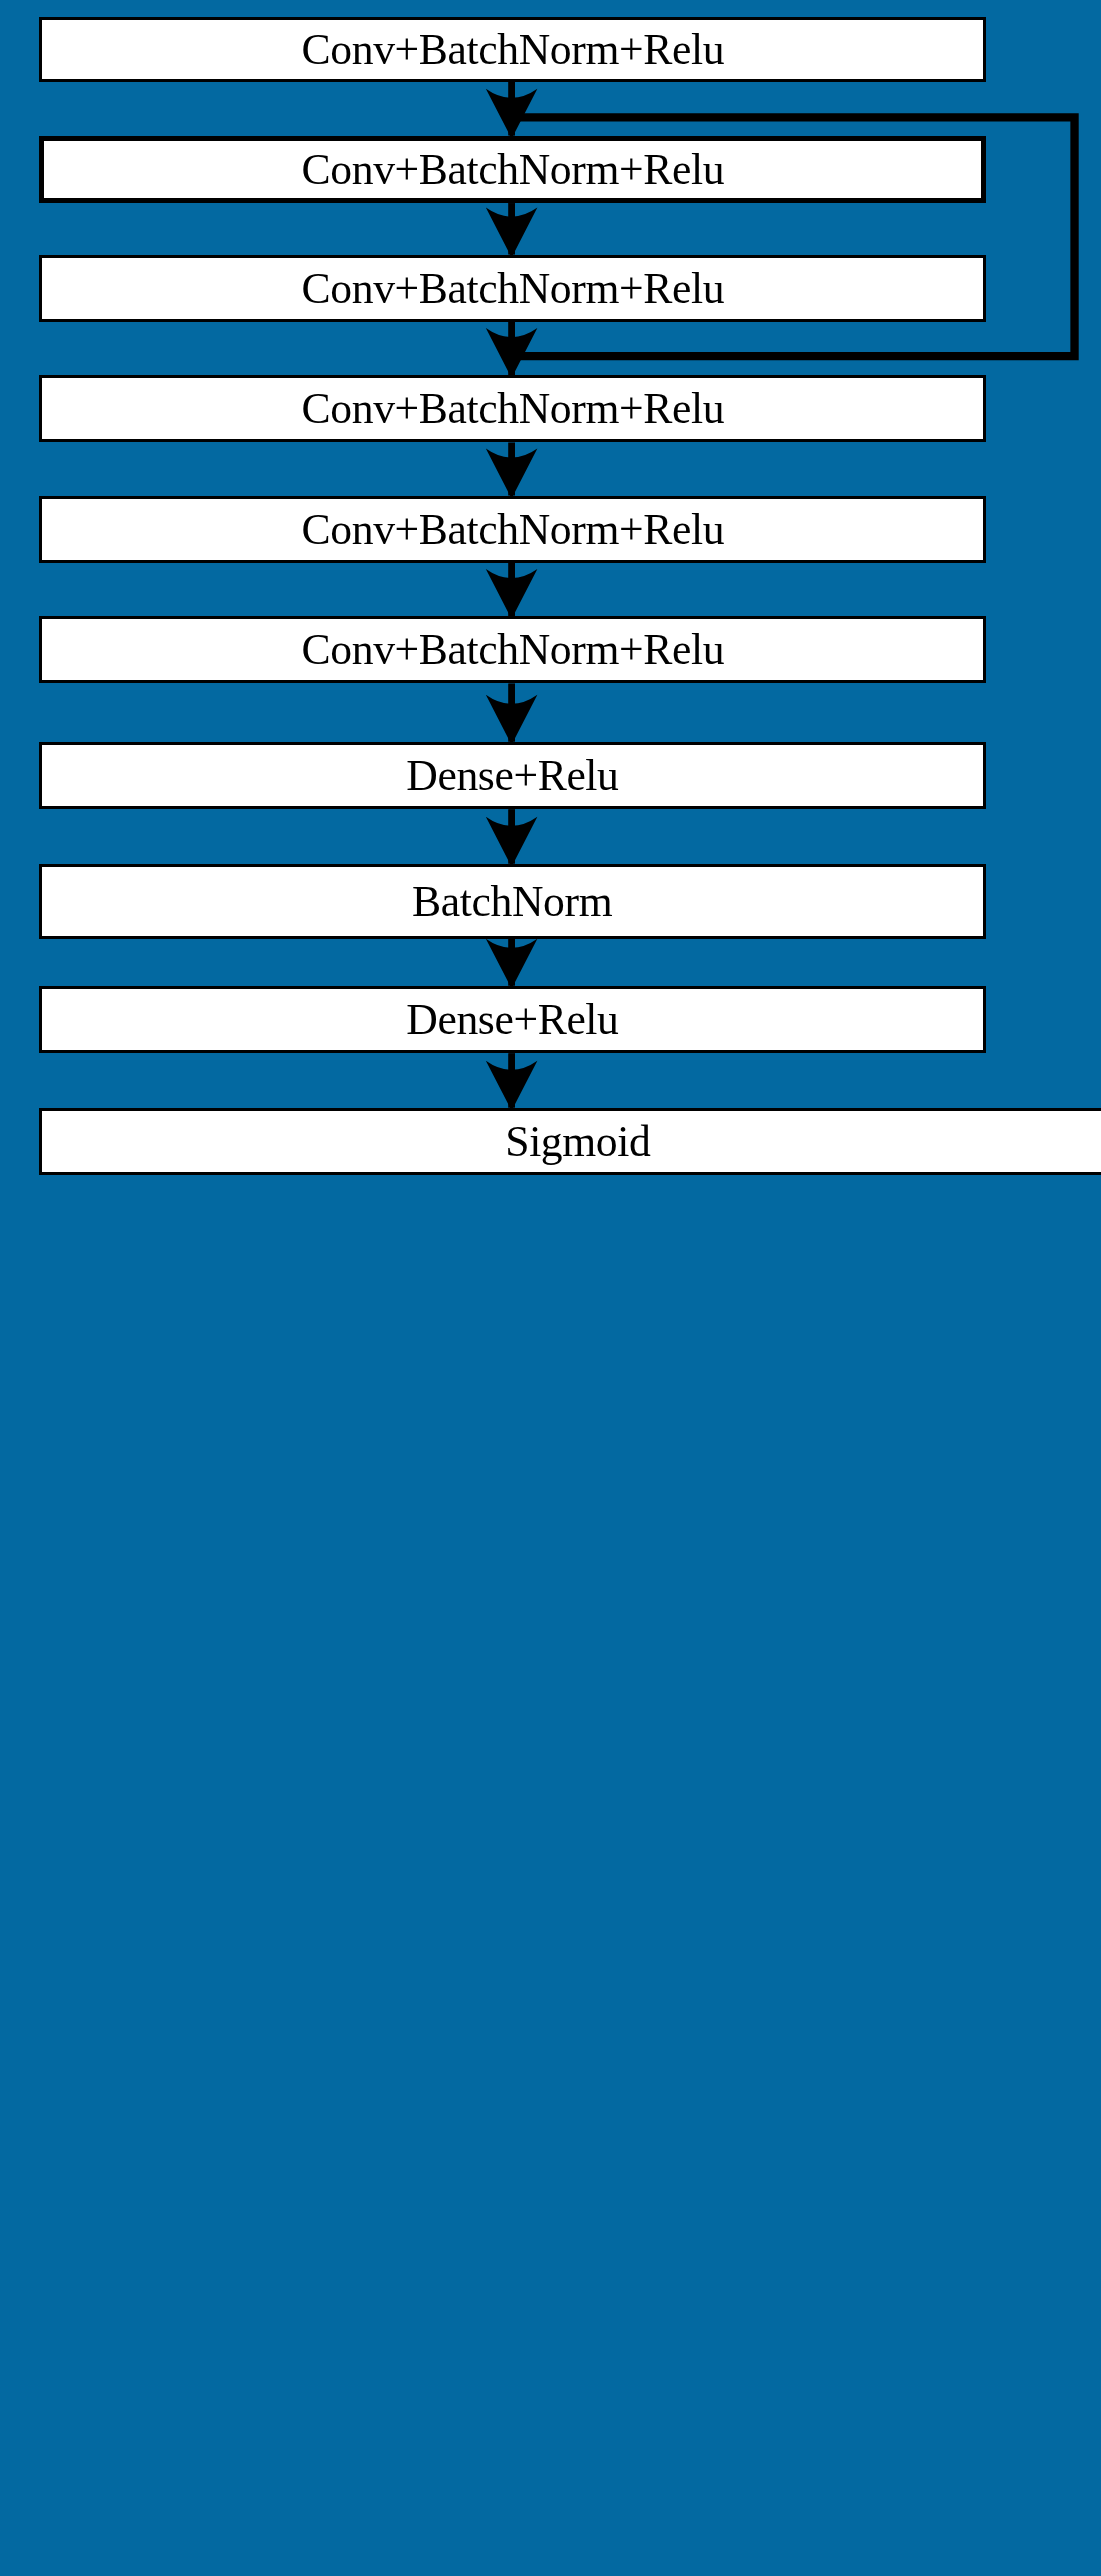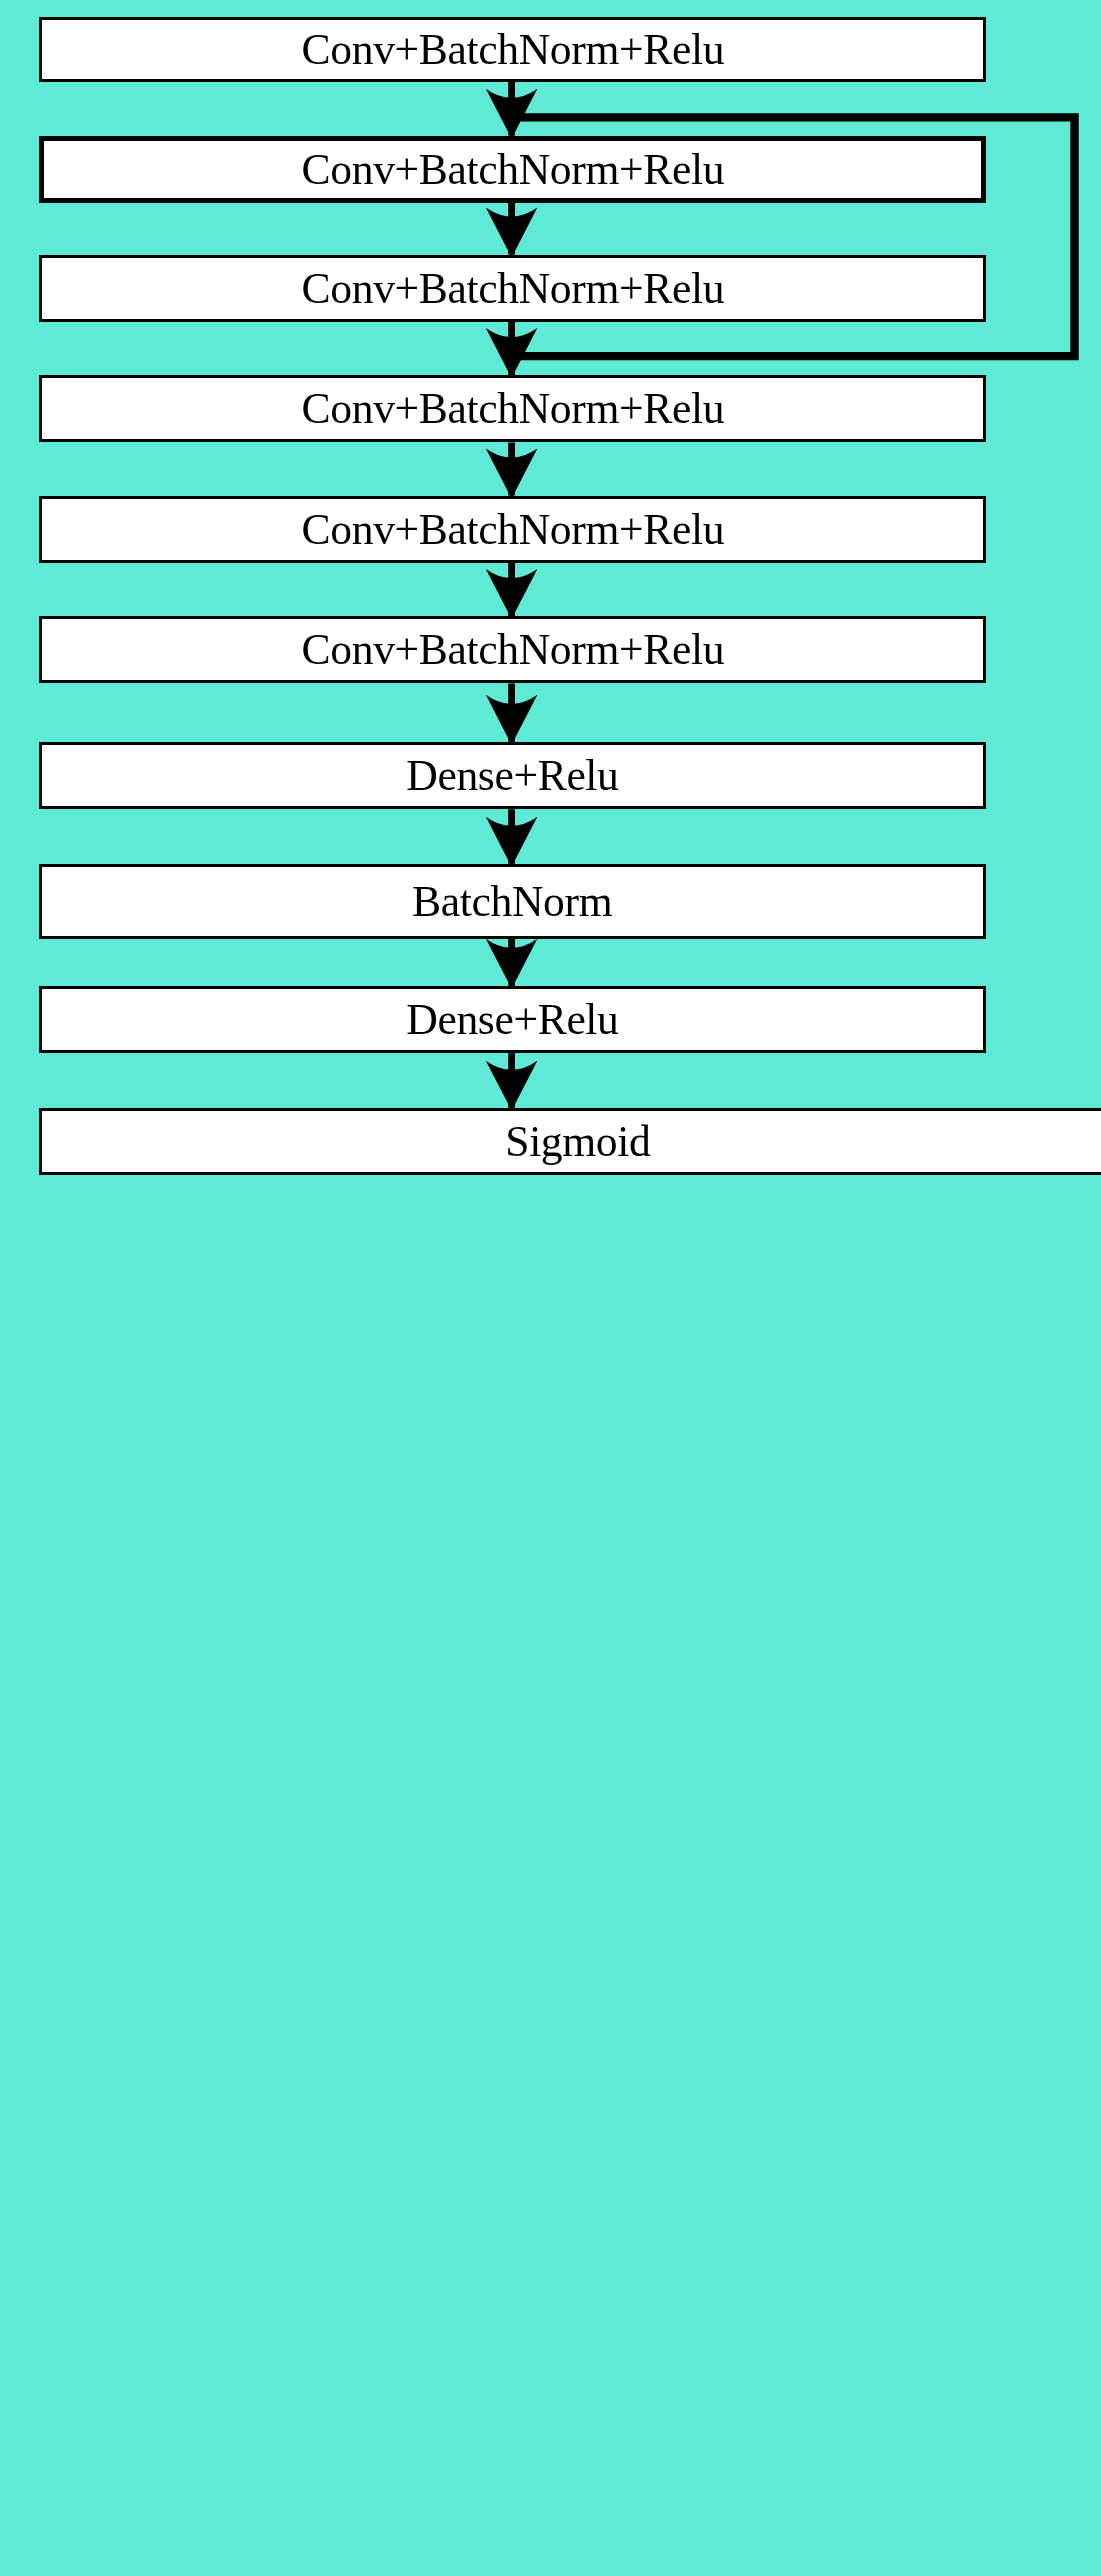--- a/index.html
+++ b/index.html
@@ -5,21 +5,21 @@
 <style>
   html, body {
     margin: 0;
     padding: 0;
     background: #ffffff;
   }
   #canvas {
     position: relative;
     width: 1102px;
     height: 2576px;
-    background: #5eead4;
+    background: #0369a1;
     font-family: "Liberation Serif", "DejaVu Serif", serif;
     overflow: hidden;
   }
   #flow-svg {
     position: absolute;
     left: 0;
     top: 0;
     width: 1102px;
     height: 2576px;
   }

